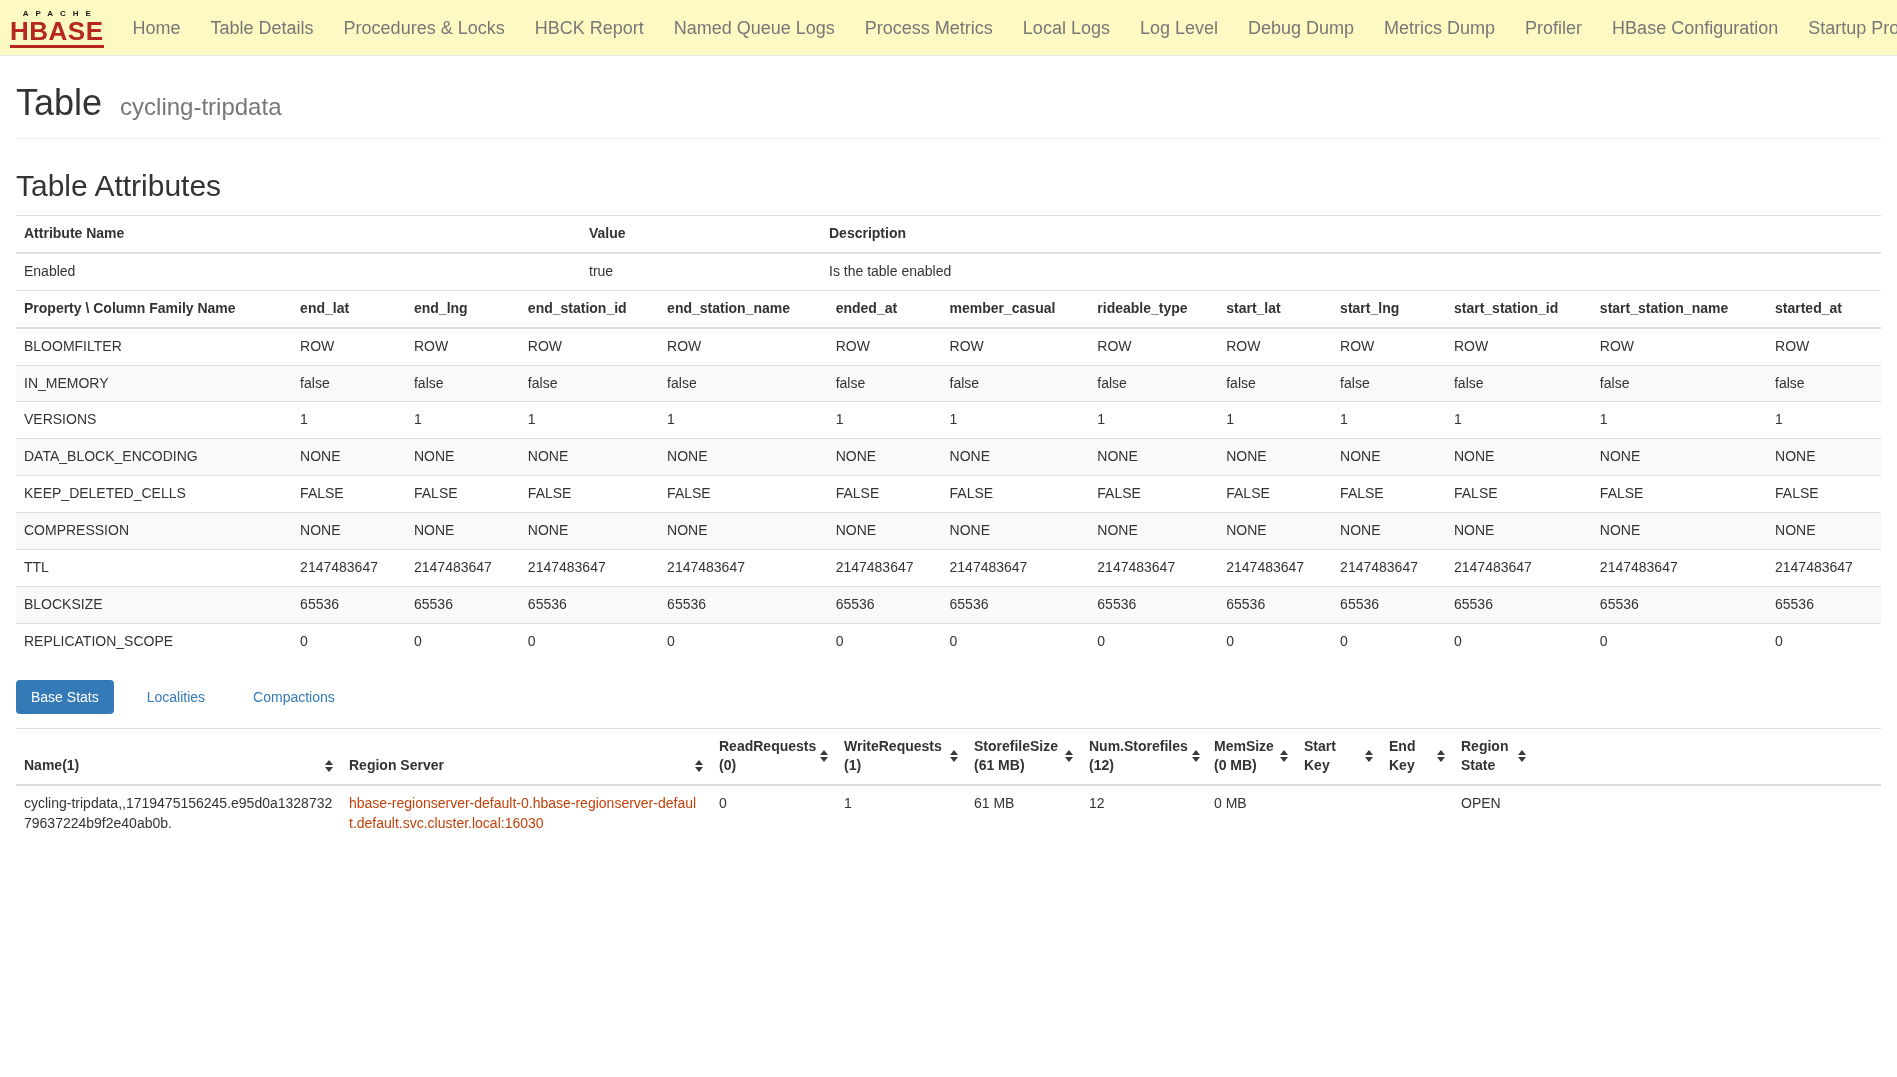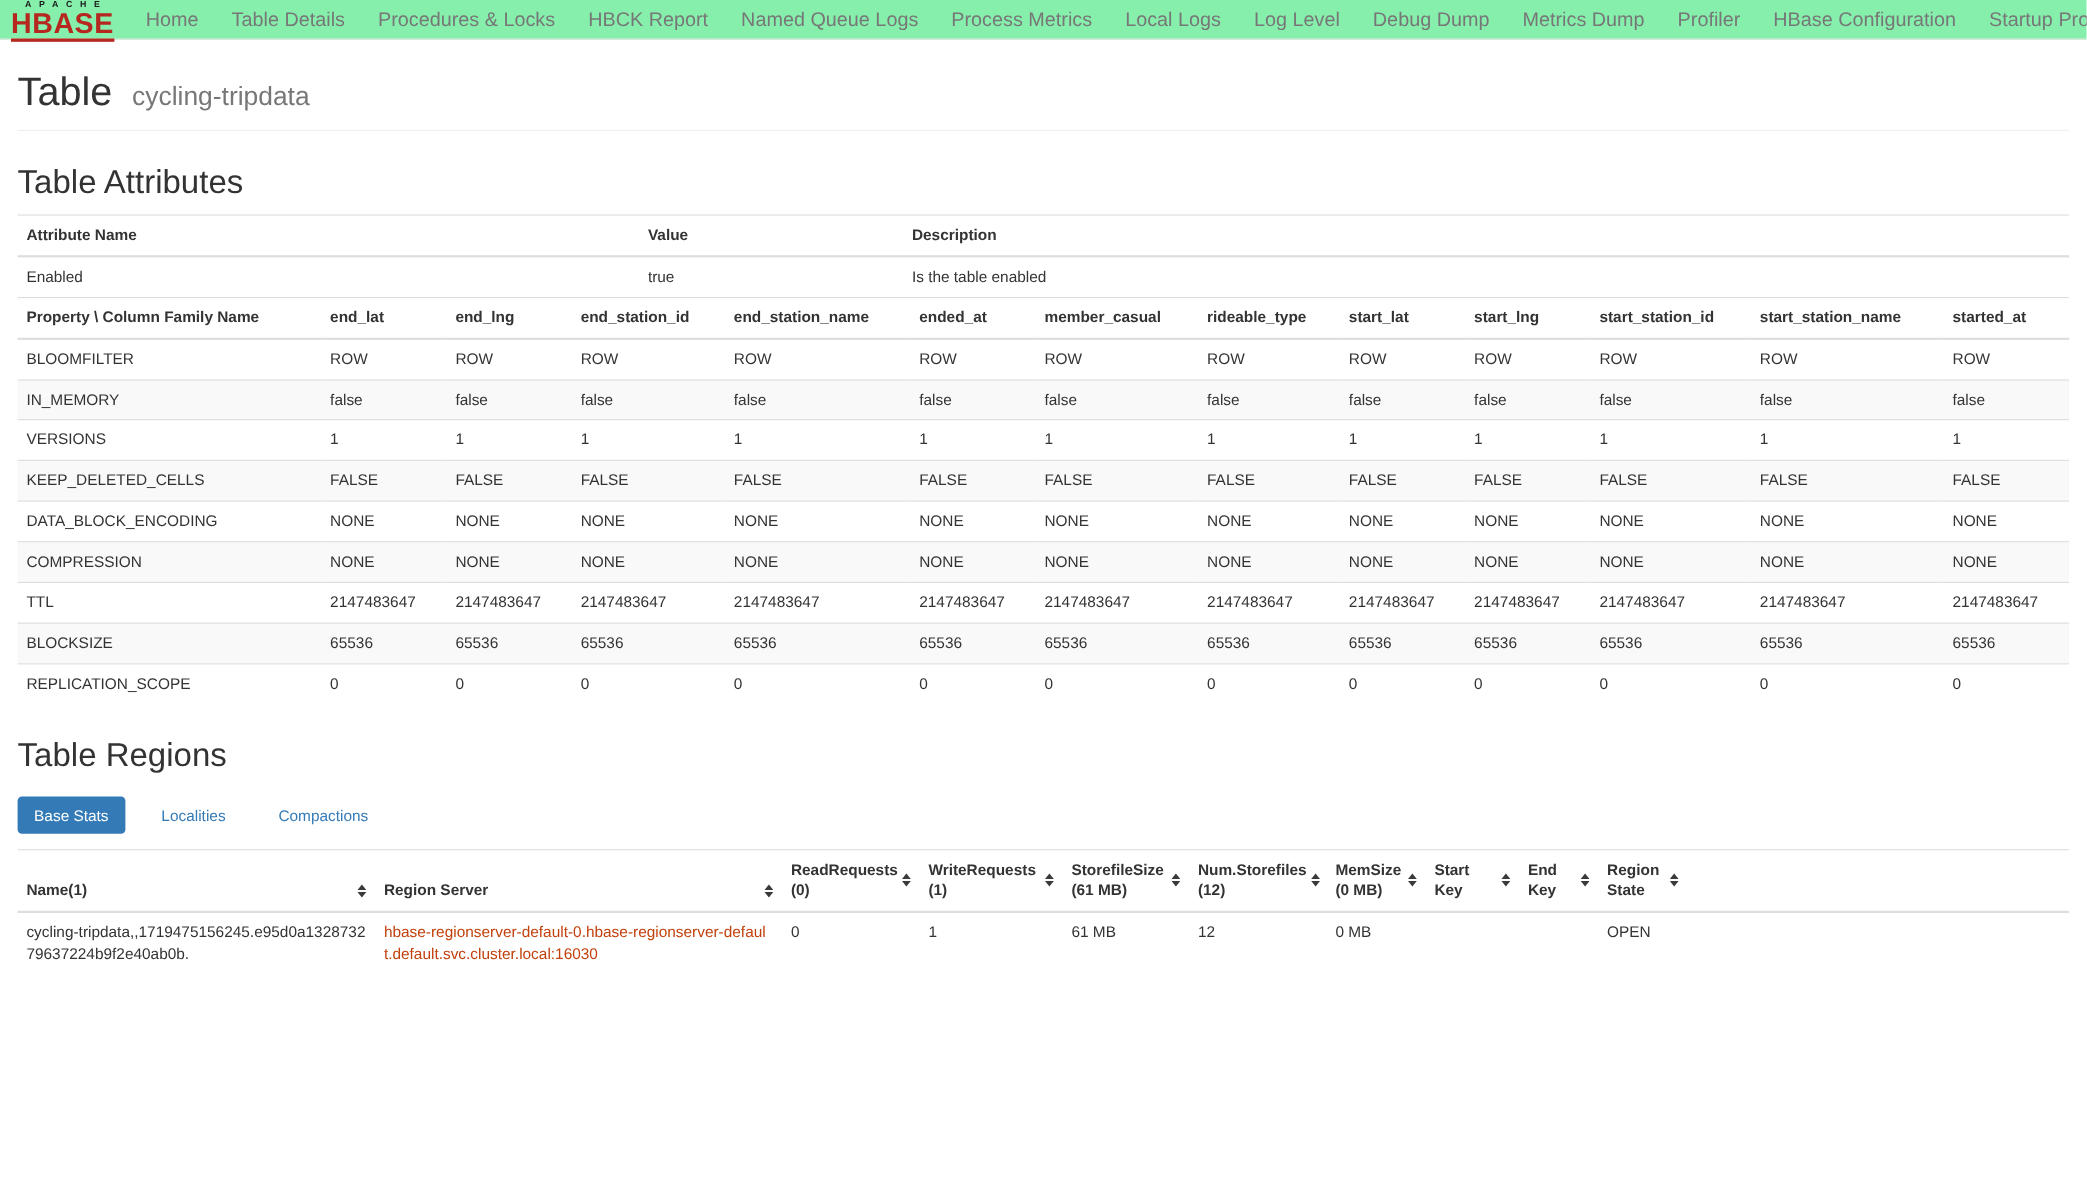--- a/index.html
+++ b/index.html
@@ -7,22 +7,22 @@
   body {
     background:#fff; color:#333;
     font-family:"Liberation Sans", sans-serif;
     font-size:14px;
     min-height:1077px;
   }
 
   
   .navbar {
     display:flex; align-items:center;
-    background:#86efac; border-bottom:1px solid #e7e7e7;
-    height:36px; padding:0 8px;
+    background:#fef9c3; border-bottom:1px solid #e7e7e7;
+    height:56px; padding:0 8px;
   }
   .logo {
     display:flex; flex-direction:column; align-items:center;
     margin:0 14px 0 2px; cursor:pointer; text-decoration:none;
     padding-top:2px;
   }
   .logo-top {
     font-size:8px; font-weight:bold; color:#1a1a1a;
     letter-spacing:7px; padding-left:7px; line-height:1.2;
   }
@@ -192,48 +192,48 @@
           <td>1</td>
           <td>1</td>
           <td>1</td>
           <td>1</td>
           <td>1</td>
           <td>1</td>
           <td>1</td>
           <td>1</td>
         </tr>
         <tr>
+          <td>DATA_BLOCK_ENCODING</td>
+          <td>NONE</td>
+          <td>NONE</td>
+          <td>NONE</td>
+          <td>NONE</td>
+          <td>NONE</td>
+          <td>NONE</td>
+          <td>NONE</td>
+          <td>NONE</td>
+          <td>NONE</td>
+          <td>NONE</td>
+          <td>NONE</td>
+          <td>NONE</td>
+        </tr>
+        <tr>
           <td>KEEP_DELETED_CELLS</td>
           <td>FALSE</td>
           <td>FALSE</td>
           <td>FALSE</td>
           <td>FALSE</td>
           <td>FALSE</td>
           <td>FALSE</td>
           <td>FALSE</td>
           <td>FALSE</td>
           <td>FALSE</td>
           <td>FALSE</td>
           <td>FALSE</td>
           <td>FALSE</td>
-        </tr>
-        <tr>
-          <td>DATA_BLOCK_ENCODING</td>
-          <td>NONE</td>
-          <td>NONE</td>
-          <td>NONE</td>
-          <td>NONE</td>
-          <td>NONE</td>
-          <td>NONE</td>
-          <td>NONE</td>
-          <td>NONE</td>
-          <td>NONE</td>
-          <td>NONE</td>
-          <td>NONE</td>
-          <td>NONE</td>
         </tr>
         <tr>
           <td>COMPRESSION</td>
           <td>NONE</td>
           <td>NONE</td>
           <td>NONE</td>
           <td>NONE</td>
           <td>NONE</td>
           <td>NONE</td>
           <td>NONE</td>
@@ -284,21 +284,20 @@
           <td>0</td>
           <td>0</td>
           <td>0</td>
           <td>0</td>
           <td>0</td>
           <td>0</td>
         </tr>
       </tbody>
   </table>
 
-  <h2 class="section-heading">Table Regions</h2>
   <ul class="tabs">
       <li class="tab active">Base Stats</li>
       <li class="tab">Localities</li>
       <li class="tab">Compactions</li>
     </ul>
   <table class="data-table" id="regions-table">
     <thead>
         <tr>
           <th>
             <div class="th-inner">

